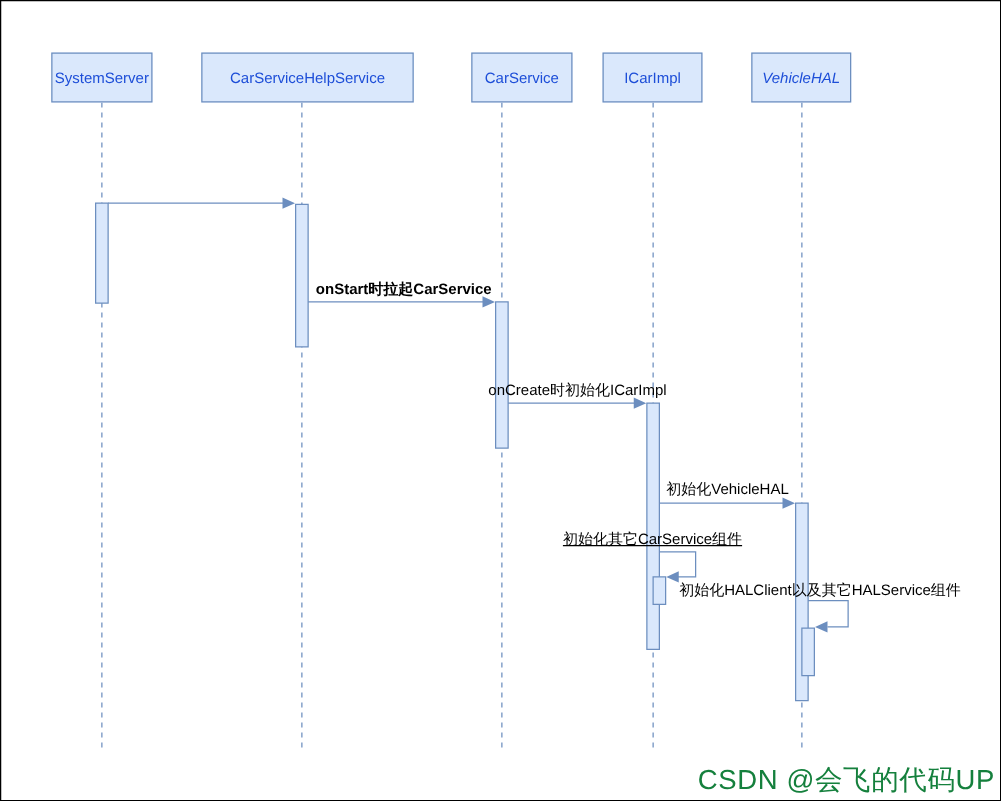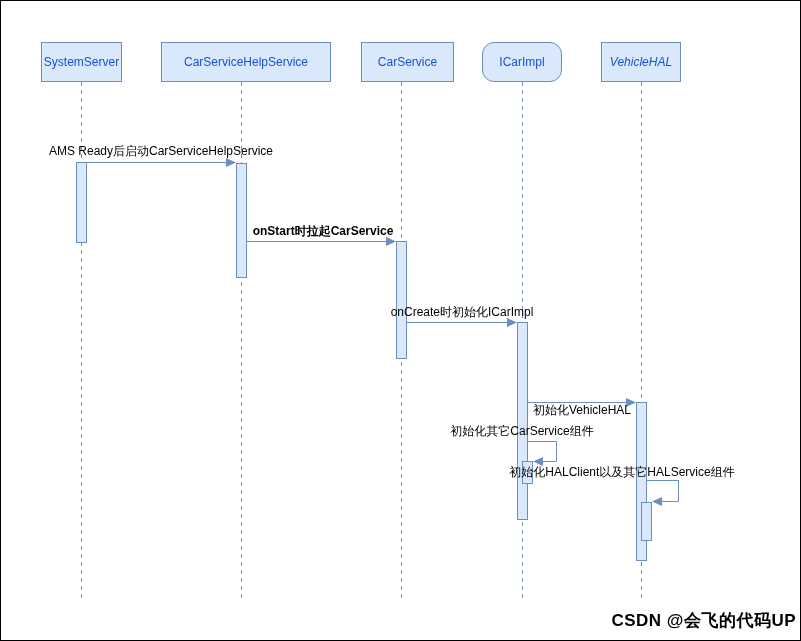--- a/index.html
+++ b/index.html
@@ -43,25 +43,24 @@
     transform: translateX(-50%);
     font-size: 12px;
     color: #000000;
     white-space: nowrap;
     line-height: 14px;
   }
   .watermark {
     position: absolute;
     top: 608px;
     right: 4px;
-    font-size: 17px;
-    color: #000000;
+    font-size: 22px;
+    color: #15803d;
     white-space: nowrap;
     letter-spacing: 0.5px;
-    font-weight: bold;
   }
 </style>
 </head>
 <body>
 
 <div class="canvas">
 
   <svg class="diagram-svg" viewBox="0 0 801 641" xmlns="http://www.w3.org/2000/svg">
 
     <g stroke="#6c8ebf" stroke-width="1" stroke-dasharray="4,4">
@@ -96,26 +95,25 @@
       <polygon points="395,240.5 385,236 385,245"></polygon>
       <polygon points="516,321.5 506,317 506,326"></polygon>
       <polygon points="635,401.5 625,397 625,406"></polygon>
       <polygon points="532,460.5 542,456 542,465"></polygon>
       <polygon points="651,500.5 661,496 661,505"></polygon>
     </g>
   </svg>
 
   <div class="actor-box" style="left:40px;  width:81px;">SystemServer</div>
   <div class="actor-box" style="left:160px; width:170px;">CarServiceHelpService</div>
-  <div class="actor-box" style="left:360px; width:93px;">CarService</div>
-  <div class="actor-box" style="left:481px; width:80px;border-radius:12px;">ICarImpl</div>
+  <div class="actor-box" style="left:376px; width:81px;">CarService</div>
+  <div class="actor-box" style="left:481px; width:80px;">ICarImpl</div>
   <div class="actor-box" style="left:600px; width:80px;font-style:italic;">VehicleHAL</div>
 
-  <div class="msg-label" style="left:160px; top:143px;">AMS Ready后启动CarServiceHelpService</div>
   <div class="msg-label" style="left:322px; top:223px;font-weight:bold;">onStart时拉起CarService</div>
   <div class="msg-label" style="left:461px; top:304px;text-align:right;">onCreate时初始化ICarImpl</div>
-  <div class="msg-label" style="left:581px; top:383px;margin-top:19px;">初始化VehicleHAL</div>
-  <div class="msg-label" style="left:521px; top:423px;">初始化其它CarService组件</div>
-  <div class="msg-label" style="left:621px; top:464px;">初始化HALClient以及其它HALService组件</div>
+  <div class="msg-label" style="left:581px; top:383px;">初始化VehicleHAL</div>
+  <div class="msg-label" style="left:521px; top:423px;text-decoration:underline;">初始化其它CarService组件</div>
+  <div class="msg-label" style="left:655px; top:464px;">初始化HALClient以及其它HALService组件</div>
 
   <div class="watermark">CSDN @会飞的代码UP</div>
 
 </div>
 
 </body></html>

